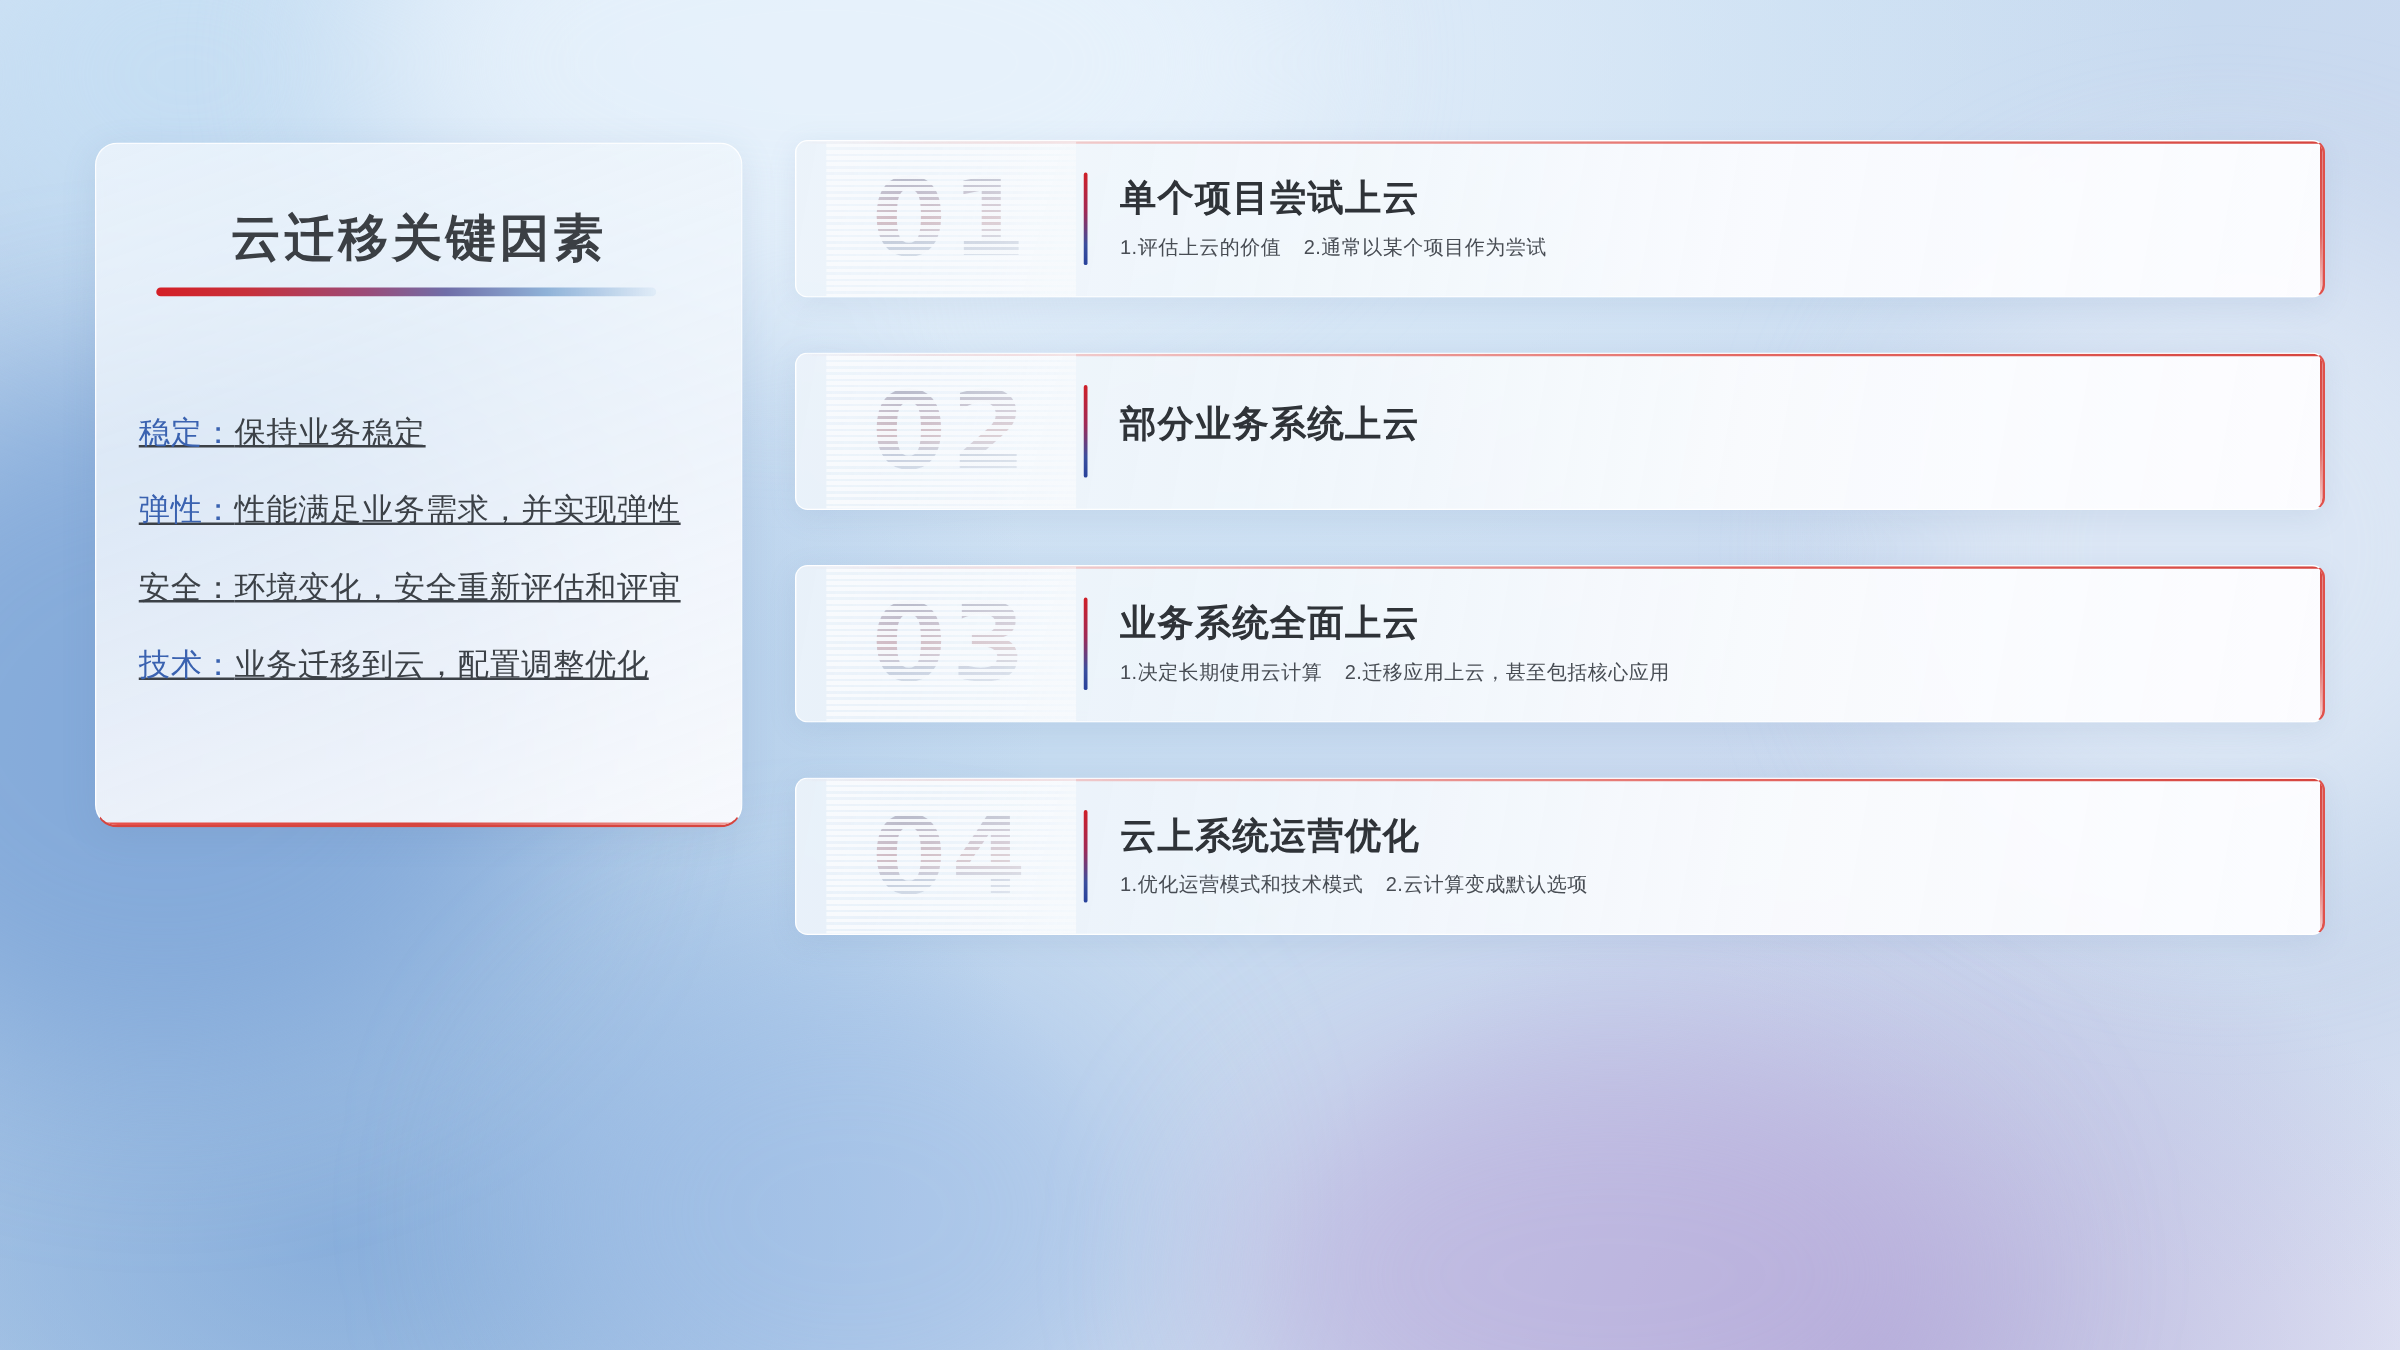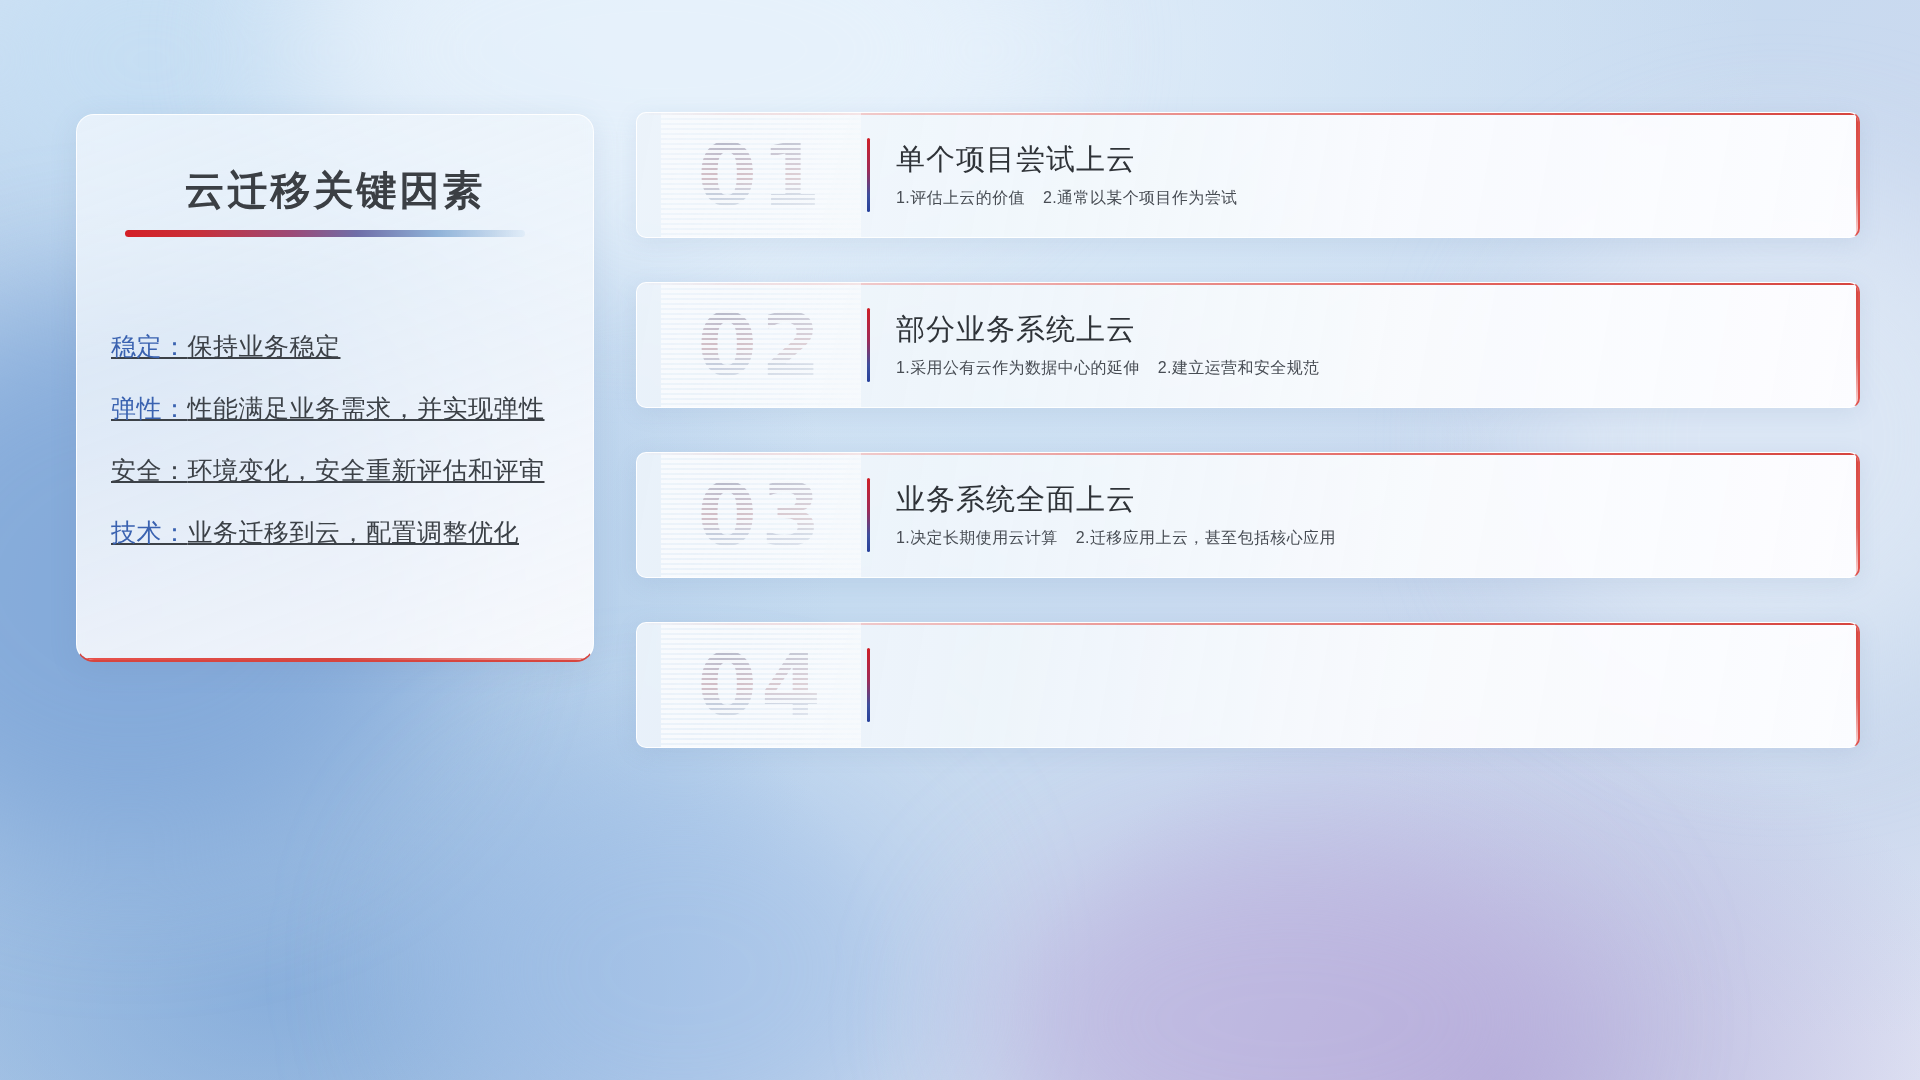--- a/index.html
+++ b/index.html
@@ -222,21 +222,21 @@
     height: 74px;
     margin: 0 26px 0 6px;
     border-radius: 2px;
     background: linear-gradient(180deg, #cf1f27 0%, #a12a55 42%, #3b4f9e 78%, #27419b 100%);
     flex: 0 0 auto;
   }
 
   .card-text { flex: 1 1 auto; padding-right: 26px; }
   .card-title {
     font-size: 29px;
-    font-weight: 400;
+    font-weight: 700;
     color: #2f3338;
     letter-spacing: 1px;
     line-height: 1.25;
     margin-bottom: 10px;
     white-space: nowrap;
   }
   .card-desc {
     font-size: 16px;
     color: #484d54;
     letter-spacing: 0.4px;
@@ -284,21 +284,20 @@
       </article>
       <article class="card">
         <div class="card-num">
           <span class="glyph">02</span>
           <span class="scan"></span>
           <span class="fade"></span>
         </div>
         <div class="card-divider"></div>
         <div class="card-text">
           <div class="card-title">部分业务系统上云</div>
-          <div class="card-desc"><span>1.采用公有云作为数据中心的延伸</span><span class="gap"></span><span>2.建立运营和安全规范</span></div>
         </div>
       </article>
       <article class="card">
         <div class="card-num">
           <span class="glyph">03</span>
           <span class="scan"></span>
           <span class="fade"></span>
         </div>
         <div class="card-divider"></div>
         <div class="card-text">
@@ -306,16 +305,20 @@
           <div class="card-desc"><span>1.决定长期使用云计算</span><span class="gap"></span><span>2.迁移应用上云，甚至包括核心应用</span></div>
         </div>
       </article>
       <article class="card">
         <div class="card-num">
           <span class="glyph">04</span>
           <span class="scan"></span>
           <span class="fade"></span>
         </div>
         <div class="card-divider"></div>
+        <div class="card-text">
+          <div class="card-title">云上系统运营优化</div>
+          <div class="card-desc"><span>1.优化运营模式和技术模式</span><span class="gap"></span><span>2.云计算变成默认选项</span></div>
+        </div>
       </article>
     </section>
 
 </div>
 
 </body></html>

